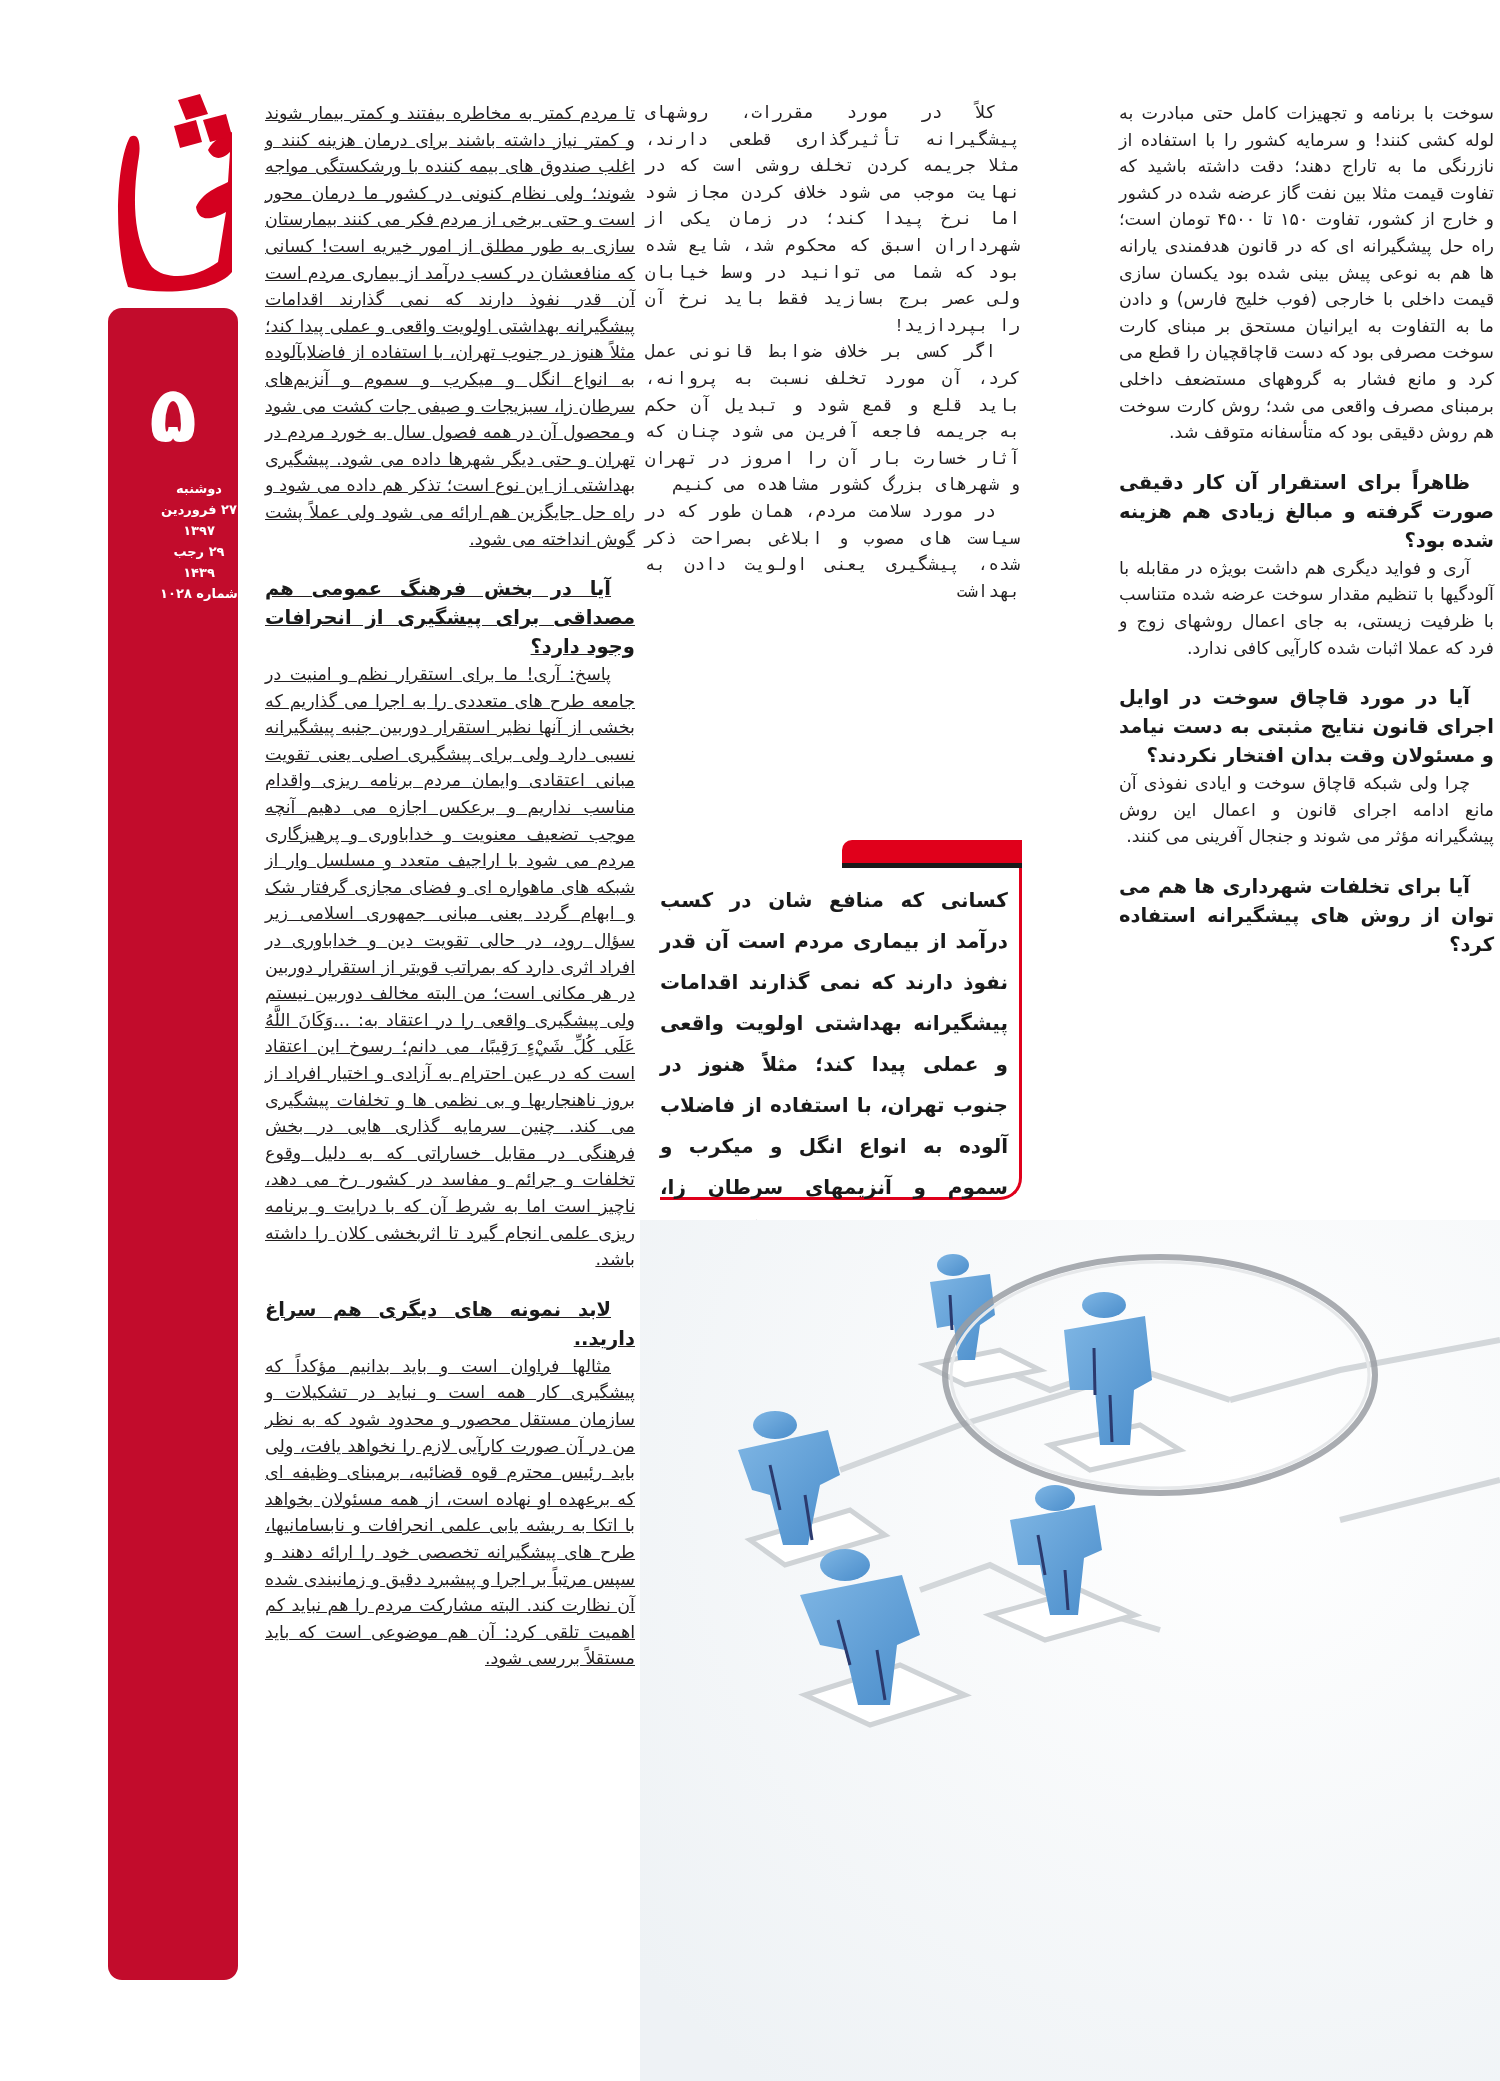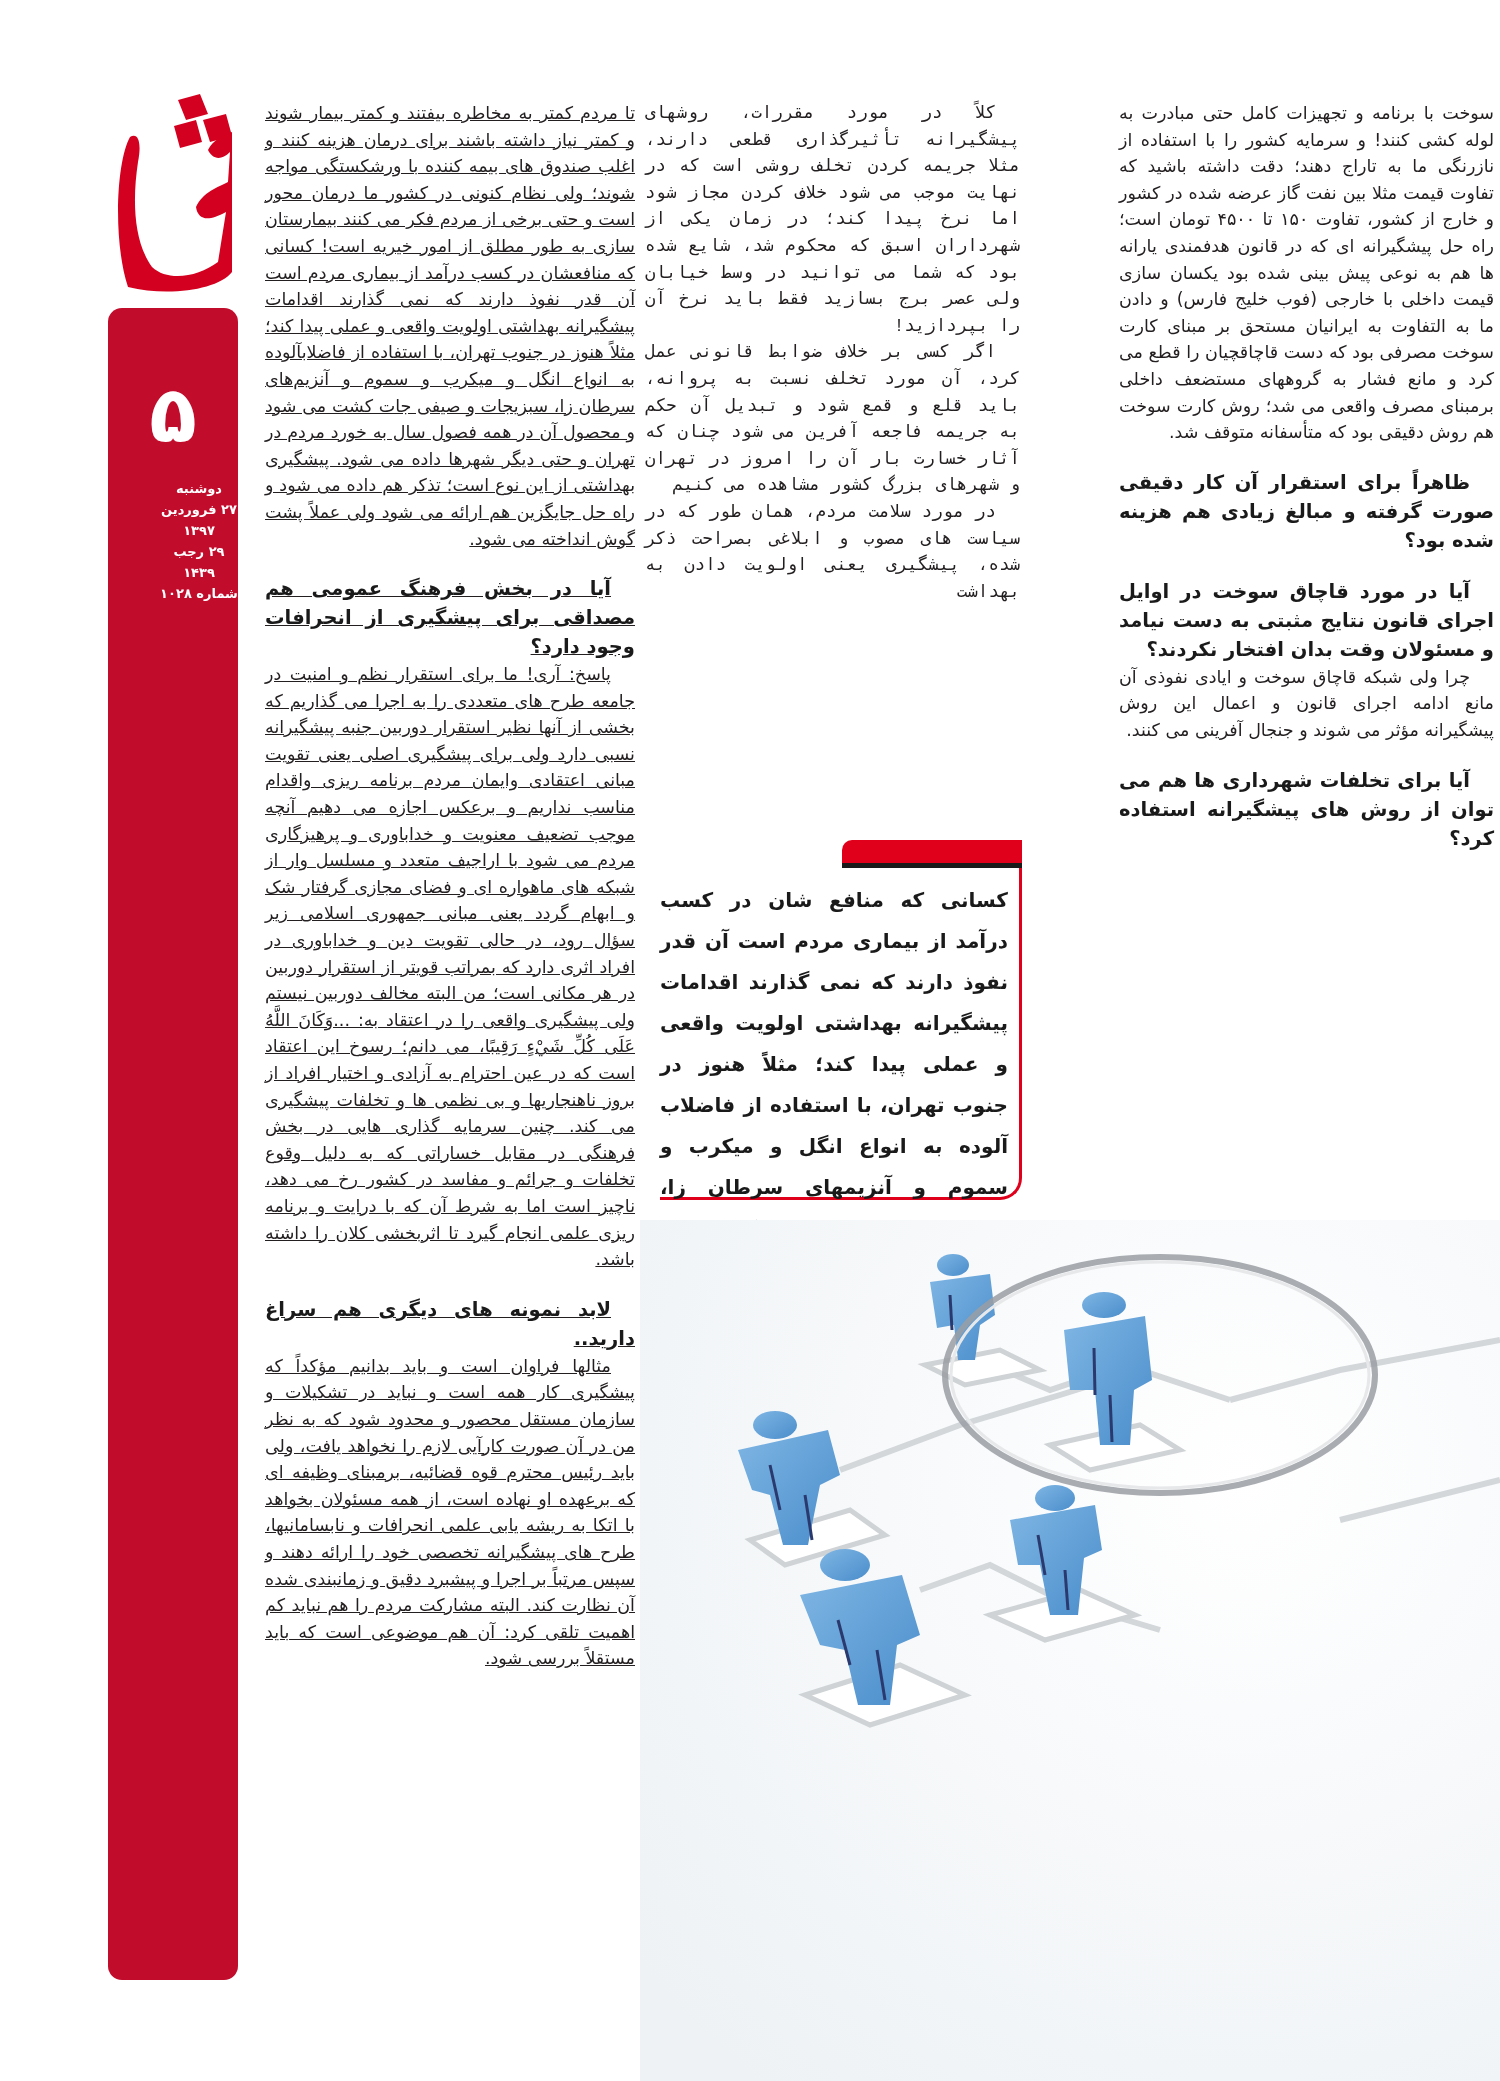--- a/index.html
+++ b/index.html
@@ -86,20 +86,21 @@
     <div>دوشنبه</div>
     <div>۲۷ فروردین ۱۳۹۷</div>
     <div>۲۹ رجب ۱۴۳۹</div>
     <div>شماره ۱۰۲۸</div>
   </div>
 </div>
 
 <div class="col col-1">
   <p class="noindent">سوخت با برنامه و تجهیزات کامل حتی مبادرت به لوله کشی کنند! و سرمایه کشور را با استفاده از نازرنگی ما به تاراج دهند؛ دقت داشته باشید که تفاوت قیمت مثلا بین نفت گاز عرضه شده در کشور و خارج از کشور، تفاوت ۱۵۰ تا ۴۵۰۰ تومان است؛ راه حل پیشگیرانه ای که در قانون هدفمندی یارانه ها هم به نوعی پیش بینی شده بود یکسان سازی قیمت داخلی با خارجی (فوب خلیج فارس) و دادن ما به التفاوت به ایرانیان مستحق بر مبنای کارت سوخت مصرفی بود که دست قاچاقچیان را قطع می کرد و مانع فشار به گروههای مستضعف داخلی برمبنای مصرف واقعی می شد؛ روش کارت سوخت هم روش دقیقی بود که متأسفانه متوقف شد.</p>
   <h3>ظاهراً برای استقرار آن کار دقیقی صورت گرفته و مبالغ زیادی هم هزینه شده بود؟</h3>
+  <p>آری و فواید دیگری هم داشت بویژه در مقابله با آلودگیها با تنظیم مقدار سوخت عرضه شده متناسب با ظرفیت زیستی، به جای اعمال روشهای زوج و فرد که عملا اثبات شده کارآیی کافی ندارد.</p>
   <h3>آیا در مورد قاچاق سوخت در اوایل اجرای قانون نتایج مثبتی به دست نیامد و مسئولان وقت بدان افتخار نکردند؟</h3>
   <p>چرا ولی شبکه قاچاق سوخت و ایادی نفوذی آن مانع ادامه اجرای قانون و اعمال این روش پیشگیرانه مؤثر می شوند و جنجال آفرینی می کنند.</p>
   <h3>آیا برای تخلفات شهرداری ها هم می توان از روش های پیشگیرانه استفاده کرد؟</h3>
 </div>
 
 <div class="col col-2">
   <p>کلاً در مورد مقررات، روشهای پیشگیرانه تأثیرگذاری قطعی دارند، مثلا جریمه کردن تخلف روشی است که در نهایت موجب می شود خلاف کردن مجاز شود اما نرخ پیدا کند؛ در زمان یکی از شهرداران اسبق که محکوم شد، شایع شده بود که شما می توانید در وسط خیابان ولی عصر برج بسازید فقط باید نرخ آن را بپردازید!</p>
   <p>اگر کسی بر خلاف ضوابط قانونی عمل کرد، آن مورد تخلف نسبت به پروانه، باید قلع و قمع شود و تبدیل آن حکم به جریمه فاجعه آفرین می شود چنان که آثار خسارت بار آن را امروز در تهران و شهرهای بزرگ کشور مشاهده می کنیم</p>
   <p>در مورد سلامت مردم، همان طور که در سیاست های مصوب و ابلاغی بصراحت ذکر شده، پیشگیری یعنی اولویت دادن به بهداشت</p>
 </div>

